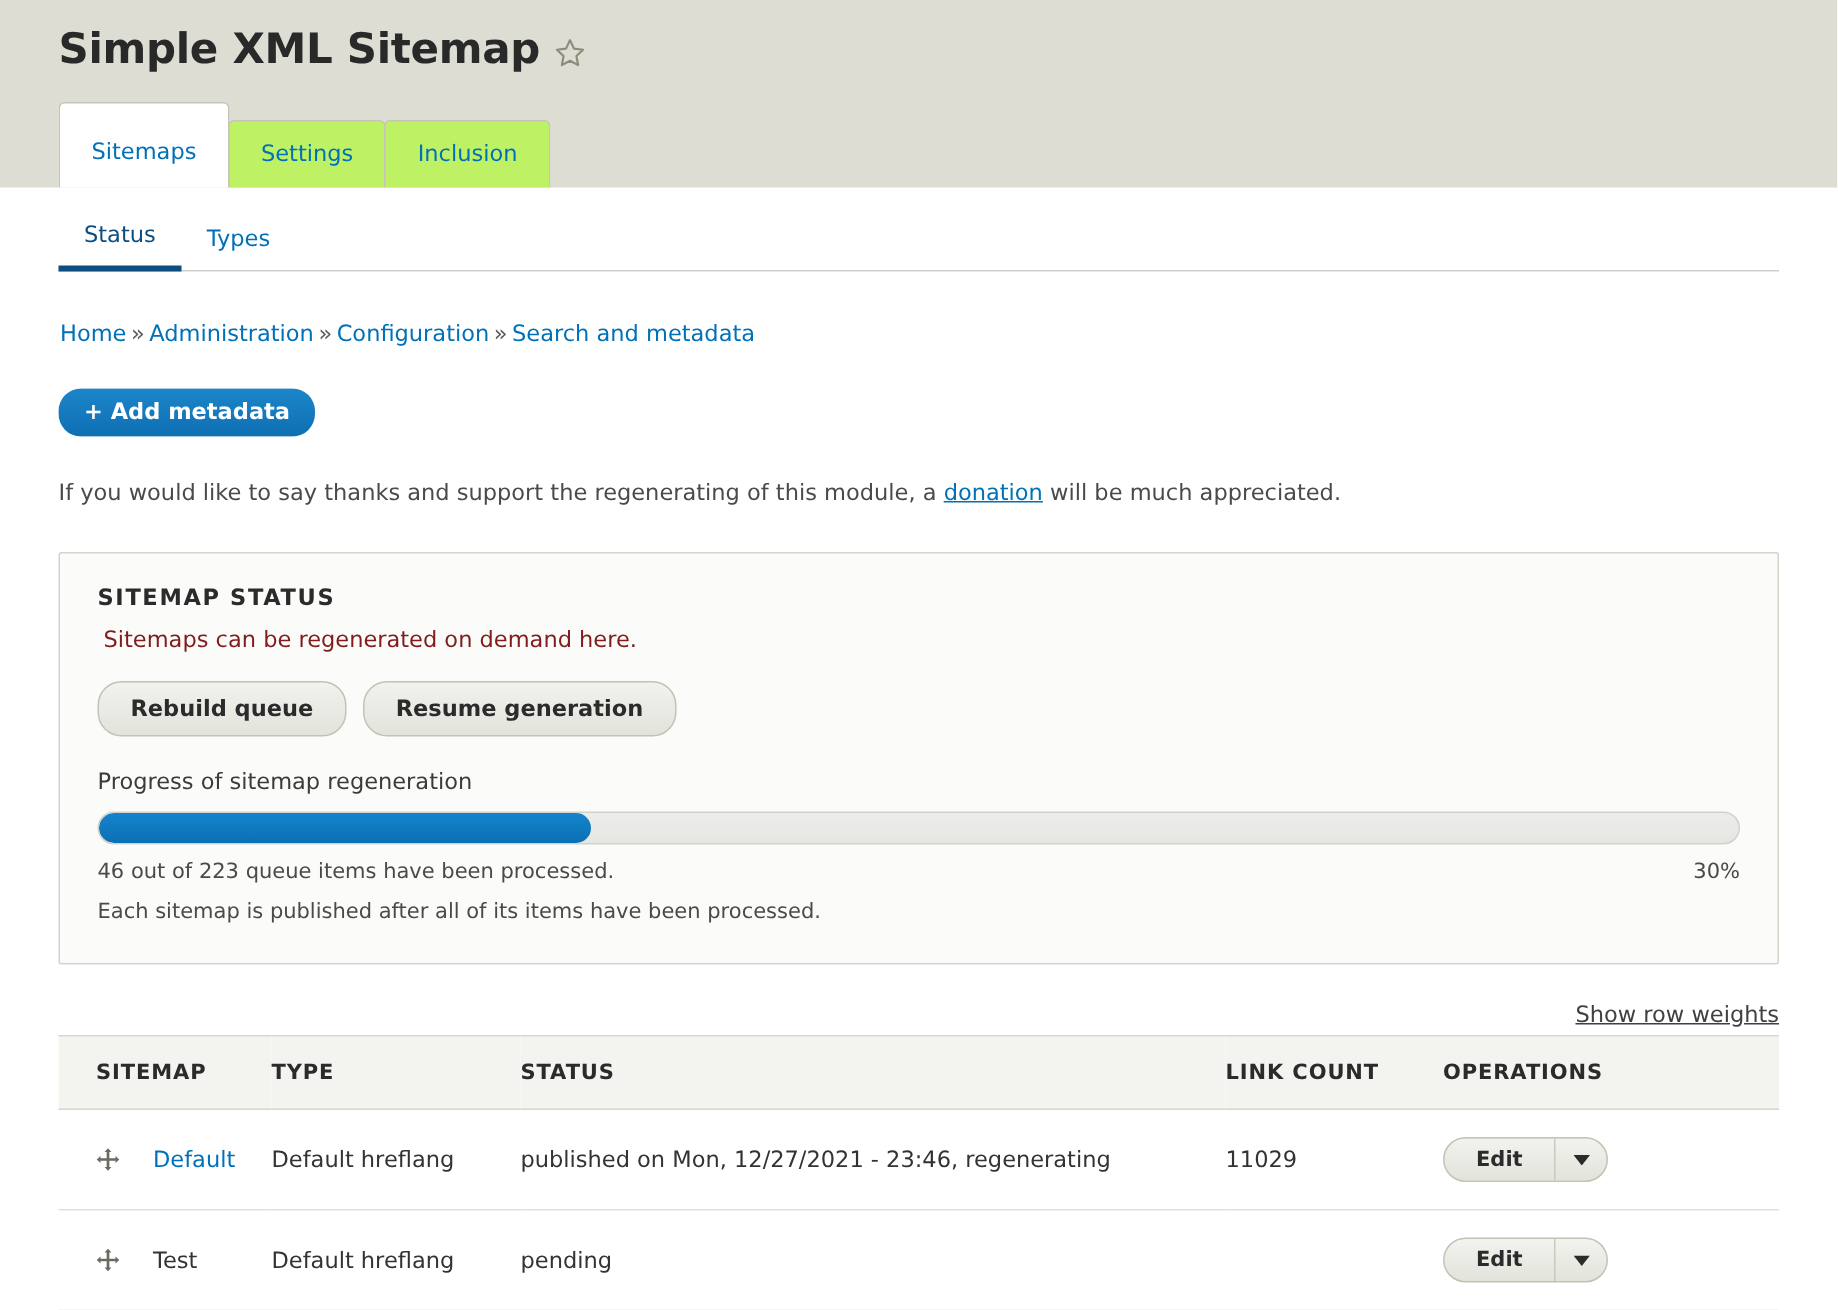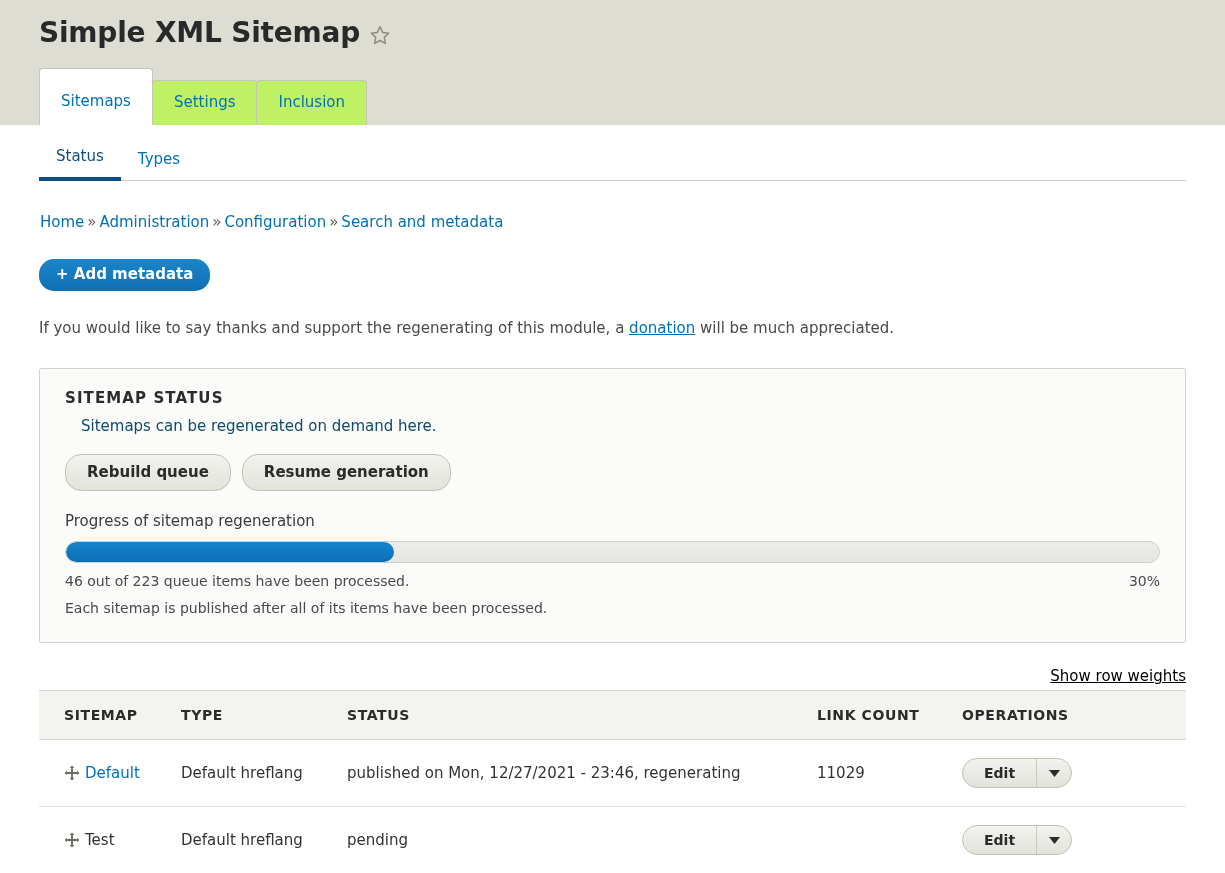--- a/index.html
+++ b/index.html
@@ -153,22 +153,22 @@
   .status-legend {
     font-size: 15px;
     font-weight: bold;
     letter-spacing: 1.1px;
     color: #2b2b2b;
     text-transform: uppercase;
     margin: 0 0 9px 0;
   }
   .status-desc {
     font-size: 15px;
-    color: #0c4a6e;
-    margin: 0 0 18px 16px;
+    color: #7f1d1d;
+    margin: 0 0 18px 4px;
     line-height: 20px;
   }
   .btn-row { display: flex; gap: 11px; margin-bottom: 20px; }
   .btn-secondary {
     font-family: inherit;
     font-size: 15px;
     font-weight: bold;
     color: #2b2b2b;
     background-image: linear-gradient(to bottom, #f2f2ee, #e3e3dc);
     border: 1px solid #c2c2b6;
@@ -213,21 +213,21 @@
   }
 
   
   .show-weights-wrap {
     text-align: right;
     margin-top: 24px;
     margin-bottom: 5px;
   }
   .show-weights {
     font-size: 15px;
-    color: #000000;
+    color: #404040;
     text-decoration: underline;
     cursor: pointer;
   }
 
   table.sitemap-table {
     width: 100%;
     border-collapse: collapse;
     border-top: 1px solid #d6d6d0;
     border-bottom: 1px solid #d6d6d0;
   }
@@ -251,21 +251,21 @@
     vertical-align: middle;
     line-height: 20px;
   }
   table.sitemap-table tbody tr:last-child td { border-bottom: none; }
   .col-sitemap { width: 142px; padding-left: 25px !important; }
   .col-type { width: 166px; }
   .col-status { width: 470px; }
   .col-count { width: 145px; }
   .col-ops { }
 
-  .cell-sitemap { display: flex; align-items: center; gap: 5px; }
+  .cell-sitemap { display: flex; align-items: center; gap: 22px; }
   .drag-handle {
     display: inline-flex;
     width: 16px;
     height: 16px;
     cursor: move;
     flex: none;
   }
   .sitemap-link { color: #0071b8; text-decoration: none; cursor: pointer; }
   .sitemap-plain { color: #333333; }
 

